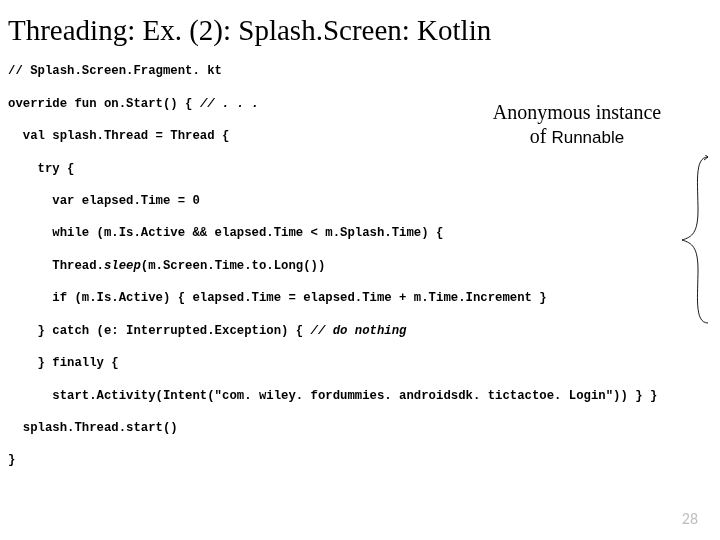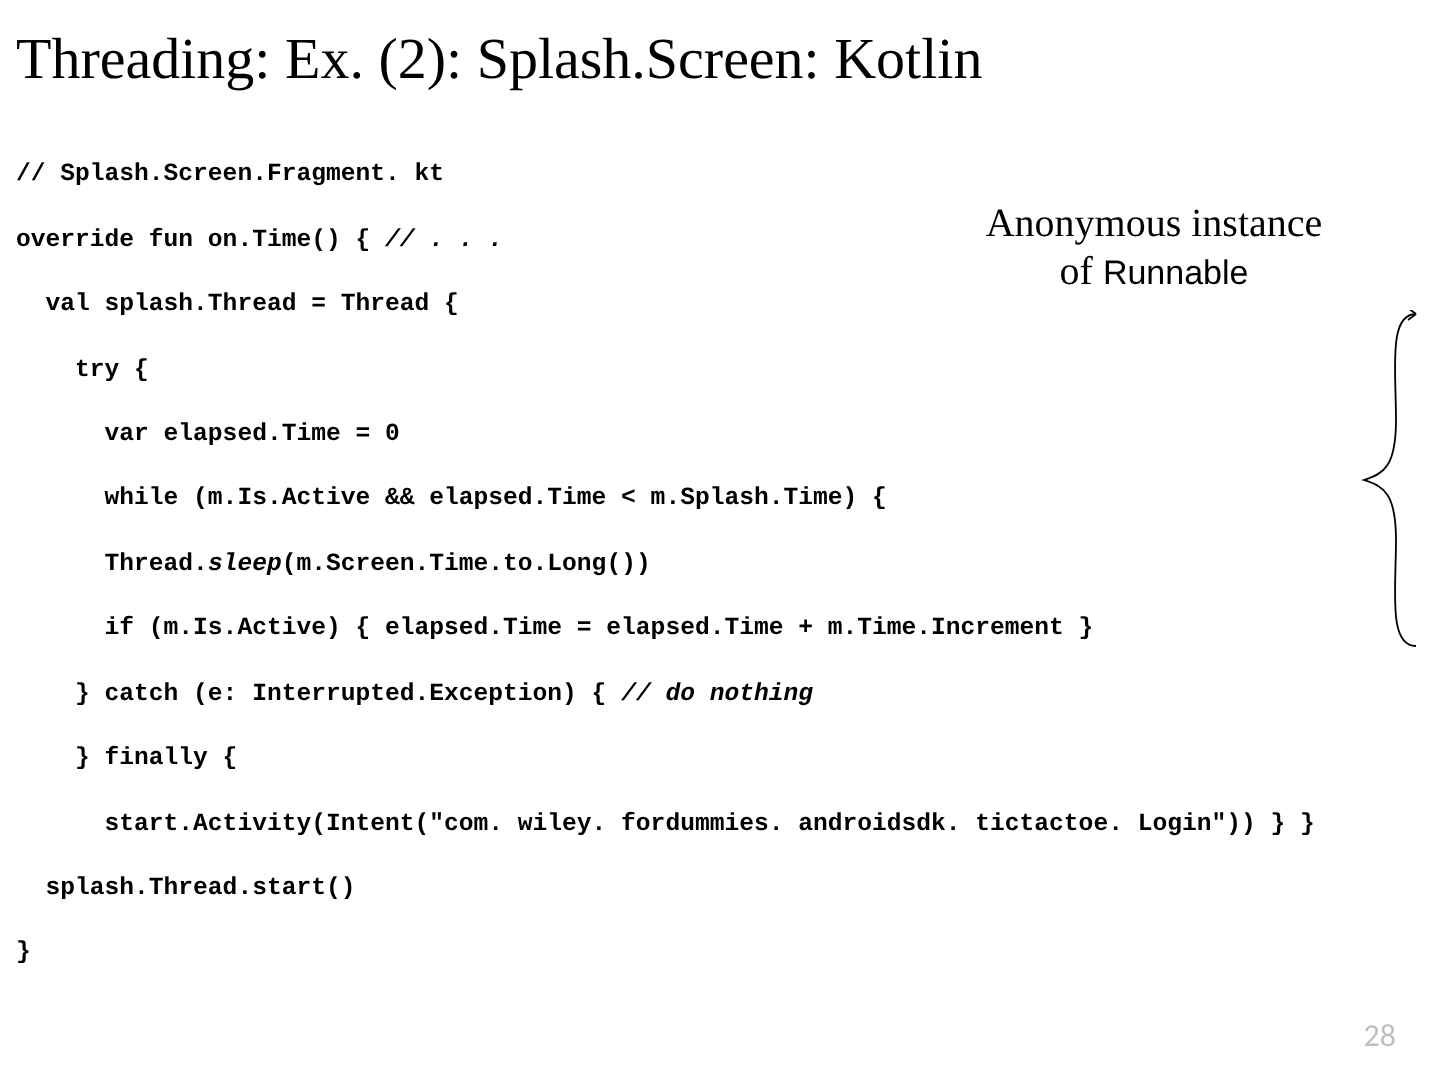--- a/index.html
+++ b/index.html
@@ -17,21 +17,21 @@
     width: 720px;
     height: 540px;
     position: relative;
     box-sizing: border-box;
     padding: 8px 12px 0 6px;
   }
   .title {
     font-family: Georgia, 'Times New Roman', serif;
     font-size: 29px;
     font-weight: normal;
-    margin: 6px 0 16px 2px;
+    margin: 6px 0 0 2px;
     letter-spacing: 0;
   }
   .code-block {
     font-family: Consolas, 'Courier New', monospace;
     font-size: 12.3px;
     line-height: 1.32;
     white-space: pre;
     margin-left: 2px;
   }
   .code-line { display: block; }
@@ -83,21 +83,21 @@
     <path d="M 30 2
              C 16 2, 20 30, 20 55
              C 20 78, 14 82, 4 85
              C 14 88, 20 92, 20 115
              C 20 140, 16 168, 30 168" fill="none" stroke="#000" stroke-width="0.9"></path>
     <path d="M 30 2 L 26 -1 M 30 2 L 26 5" fill="none" stroke="#000" stroke-width="0.9"></path>
   </svg>
 
   <div class="code-block">
 <span class="code-line"><span class="bold">// Splash.Screen.Fragment. kt</span></span>
-<span class="code-line"><span class="bold">override fun on.Time() { </span><span class="bold-italic">// . . .</span></span>
+<span class="code-line"><span class="bold">override fun on.Start() { </span><span class="bold-italic">// . . .</span></span>
 <span class="code-line"><span class="bold">  val splash.Thread = Thread {</span></span>
 <span class="code-line"><span class="bold">    try {</span></span>
 <span class="code-line"><span class="bold">      var elapsed.Time = 0</span></span>
 <span class="code-line"><span class="bold">      while (m.Is.Active &amp;&amp; elapsed.Time &lt; m.Splash.Time) {</span></span>
 <span class="code-line"><span class="bold">      Thread.</span><span class="bold-italic">sleep</span><span class="bold">(m.Screen.Time.to.Long())</span></span>
 <span class="code-line"><span class="bold">      if (m.Is.Active) { elapsed.Time = elapsed.Time + m.Time.Increment }</span></span>
 <span class="code-line"><span class="bold">    } catch (e: Interrupted.Exception) { </span><span class="bold-italic">// do nothing</span></span>
 <span class="code-line"><span class="bold">    } finally {</span></span>
 <span class="code-line"><span class="bold">      start.Activity(Intent("com. wiley. fordummies. androidsdk. tictactoe. Login")) } }</span></span>
 <span class="code-line"><span class="bold">  splash.Thread.start()</span></span>

